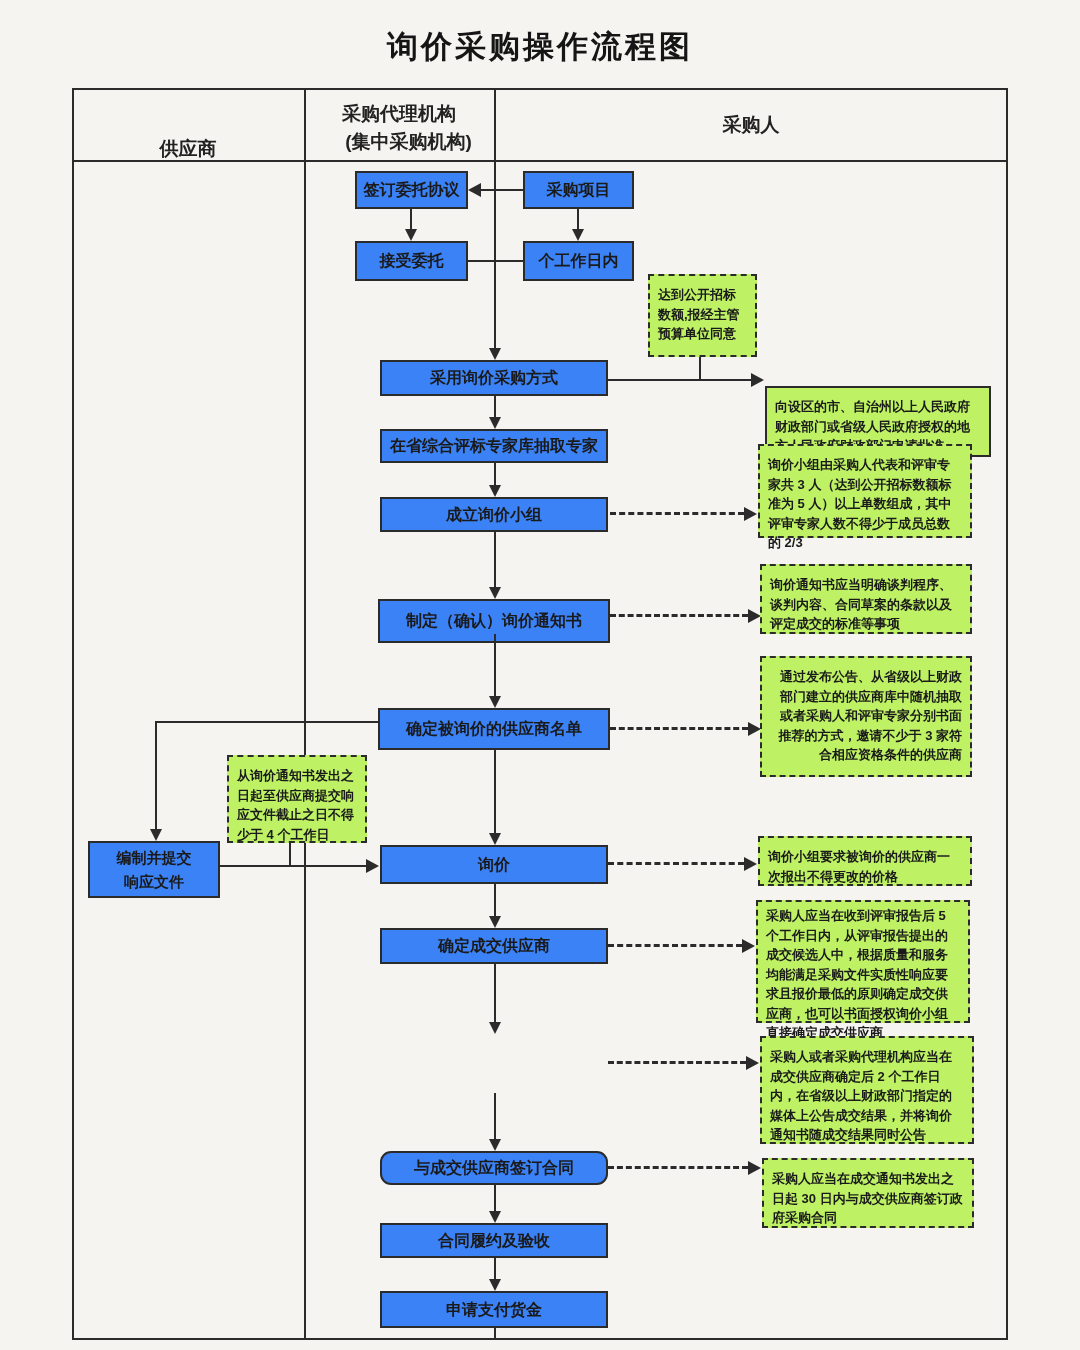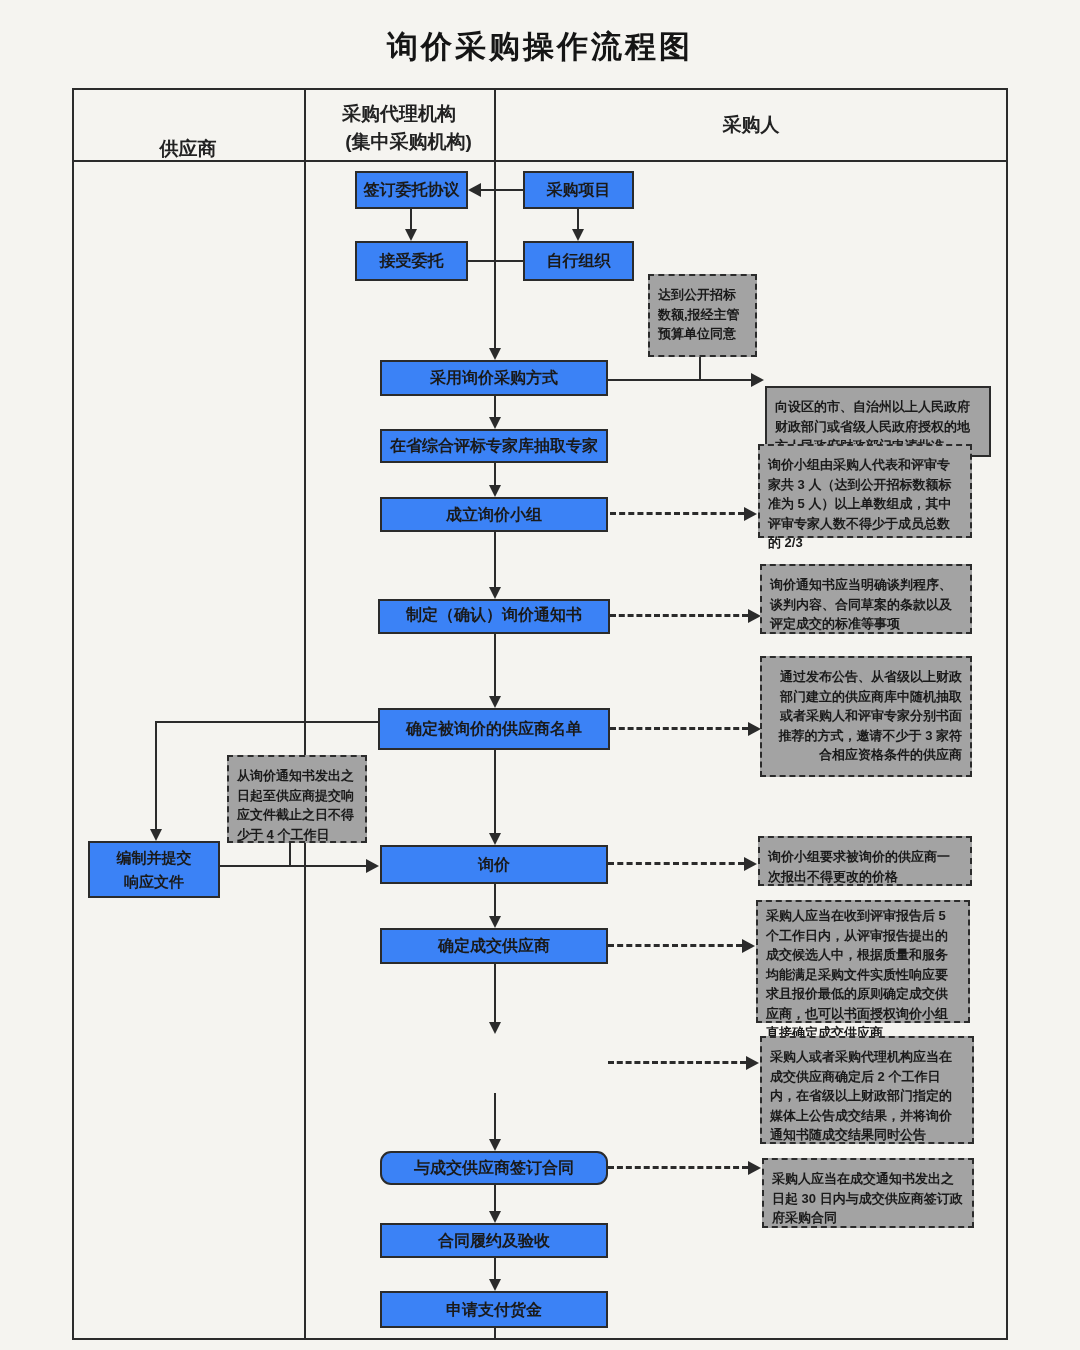--- a/index.html
+++ b/index.html
@@ -23,21 +23,21 @@
   .vl{position:absolute;width:2px;background:#2b2b2b;}
   .hl{position:absolute;height:2px;background:#2b2b2b;}
   .dhl{position:absolute;height:0;border-top:3px dashed #2b2b2b;}
   .node{
     position:absolute;border:2px solid #2b2b2b;background:#3b82f6;
     box-sizing:border-box;display:flex;align-items:center;justify-content:center;
     text-align:center;font-size:16px;font-weight:600;color:#1a1a1a;
     line-height:1.35;white-space:pre-line;padding:2px 4px;
   }
   .note{
-    position:absolute;border:2px dashed #2b2b2b;background:#a3a3a3;
+    position:absolute;border:2px dashed #2b2b2b;background:#bef264;
     box-sizing:border-box;font-size:13px;font-weight:600;color:#1a1a1a;
     line-height:1.5;padding:9px 8px 4px 8px;text-align:left;
   }
   .note.solid{border-style:solid;margin-top:40px;}
   .ah-down{position:absolute;width:0;height:0;
     border-left:6px solid transparent;border-right:6px solid transparent;
     border-top:12px solid #2b2b2b;}
   .ah-right{position:absolute;width:0;height:0;
     border-top:7px solid transparent;border-bottom:7px solid transparent;
     border-left:13px solid #2b2b2b;}
@@ -59,38 +59,38 @@
   <div class="hl" style="left:72px;top:160px;width:936px;"></div>
 
   <div class="lane-label" style="left:72px;top:108px;width:232px;margin-top:28px;">供应商</div>
   <div class="lane-label" style="left:304px;top:101px;width:190px;">采购代理机构</div>
   <div class="lane-label" style="left:304px;top:129px;width:209px;">(集中采购机构)</div>
   <div class="lane-label" style="left:496px;top:112px;width:510px;">采购人</div>
 
   <div class="node" style="left:355px;top:171px;width:113px;height:38px;">签订委托协议</div>
   <div class="node" style="left:523px;top:171px;width:111px;height:38px;">采购项目</div>
   <div class="node" style="left:355px;top:241px;width:113px;height:40px;">接受委托</div>
-  <div class="node" style="left:523px;top:241px;width:111px;height:40px;">自行组织</div>
+  <div class="node" style="left:523px;top:241px;width:111px;height:40px;">个工作日内</div>
 
   <div class="hl" style="left:481px;top:189px;width:42px;"></div>
   <div class="ah-left" style="left:468px;top:183px;"></div>
 
   <div class="vl" style="left:410px;top:209px;height:20px;"></div>
   <div class="ah-down" style="left:405px;top:229px;"></div>
   <div class="vl" style="left:577px;top:209px;height:20px;"></div>
   <div class="ah-down" style="left:572px;top:229px;"></div>
 
   <div class="hl" style="left:468px;top:260px;width:55px;"></div>
 
   <div class="ah-down" style="left:489px;top:348px;"></div>
 
   <div class="node" style="left:380px;top:360px;width:228px;height:36px;">采用询价采购方式</div>
   <div class="node" style="left:380px;top:429px;width:228px;height:34px;">在省综合评标专家库抽取专家</div>
   <div class="node" style="left:380px;top:497px;width:228px;height:35px;">成立询价小组</div>
-  <div class="node" style="left:378px;top:599px;width:232px;height:35px;font-family:Liberation Mono, monospace;">制定（确认）询价通知书</div>
+  <div class="node" style="left:378px;top:599px;width:232px;height:44px;">制定（确认）询价通知书</div>
   <div class="node" style="left:380px;top:845px;width:228px;height:39px;">询价</div>
   <div class="node" style="left:378px;top:708px;width:232px;height:42px;">确定被询价的供应商名单</div>
   <div class="node" style="left:380px;top:928px;width:228px;height:36px;">确定成交供应商</div>
   <div class="node" style="left:380px;top:1151px;width:228px;height:34px;border-radius:11px;">与成交供应商签订合同</div>
   <div class="node" style="left:380px;top:1223px;width:228px;height:35px;">合同履约及验收</div>
   <div class="node" style="left:380px;top:1291px;width:228px;height:37px;">申请支付货金</div>
 
   <div class="node" style="left:88px;top:841px;width:132px;height:57px;font-size:15px;line-height:1.6;">编制并提交
 响应文件</div>
 

